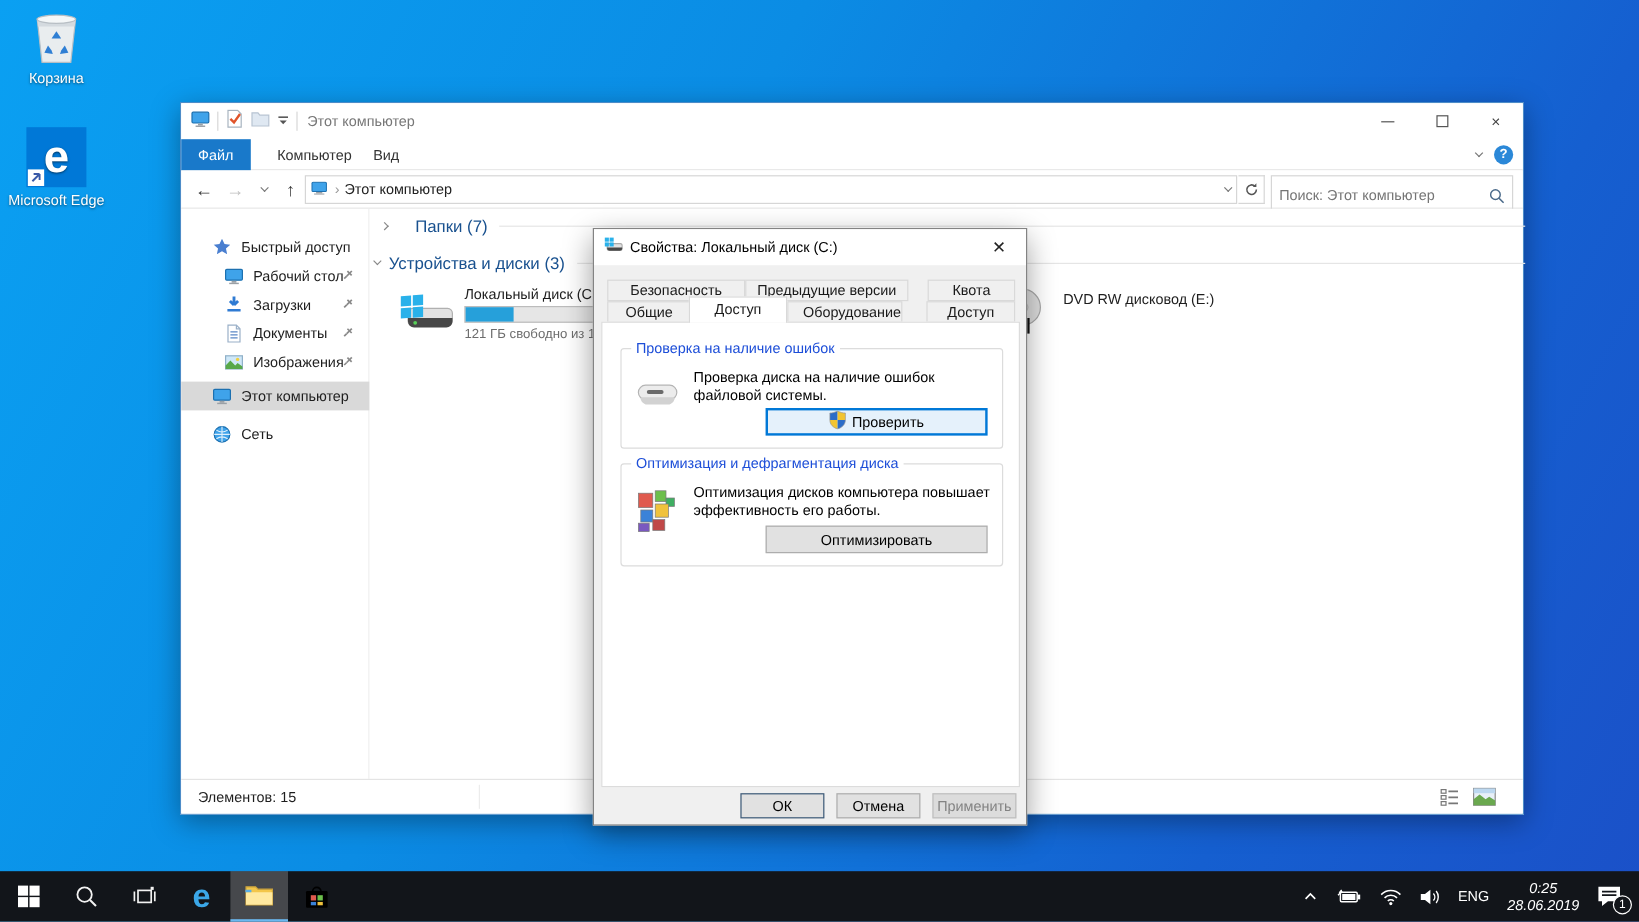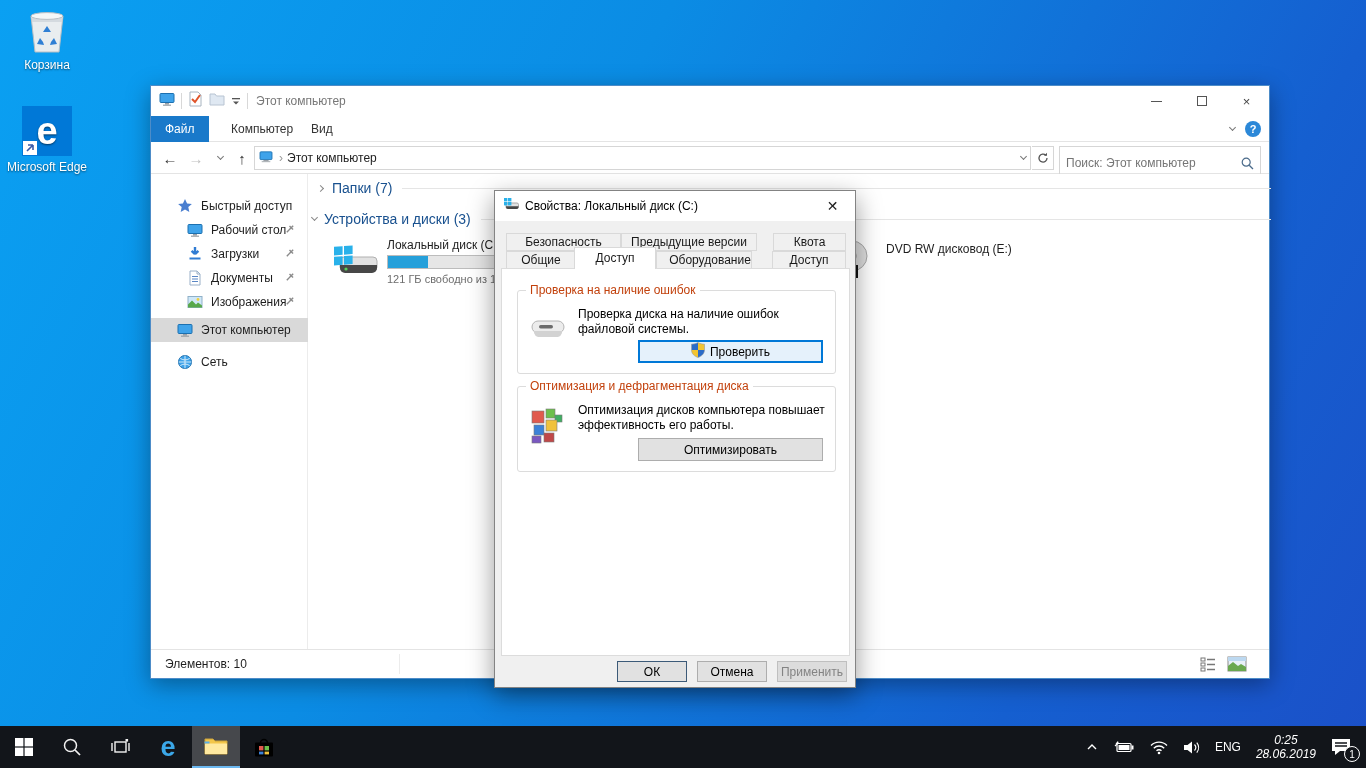--- a/index.html
+++ b/index.html
@@ -72,21 +72,21 @@
   .dlg-title { position:absolute; left:0; top:0; right:0; height:30px; background:#fff; display:flex; align-items:center; padding-left:8px; color:#000; }
   .dlg-title .txt { margin-left:6px; }
   .dlg-close { position:absolute; right:0; top:0; width:45px; height:30px; display:flex; align-items:center; justify-content:center; font-size:14px; color:#222; }
   .tabstrip { position:absolute; left:0; top:0; right:0; }
   .tab { position:absolute; background:#f0f0f0; border:1px solid #d9d9d9; text-align:center; color:#1a1a1a; }
   .tab.back { top:42px; height:18px; line-height:17px; }
   .tab.front { top:60px; height:18px; line-height:17px; }
   .tab.active { top:56px; height:22px; line-height:20px; background:#fff; border-bottom:none; z-index:3; }
   .tabpage { position:absolute; left:6px; top:77px; width:349px; height:388px; background:#fff; border:1px solid #dcdcdc; z-index:2; }
   .groupbox { position:absolute; left:15px; width:319px; border:1px solid #dcdcdc; border-radius:3px; }
-  .groupbox .legend { position:absolute; top:-8px; left:8px; background:#fff; padding:0 4px; font-size:12px; color:#c2410c; }
+  .groupbox .legend { position:absolute; top:-8px; left:8px; background:#fff; padding:0 4px; font-size:12px; color:#1d4ed8; }
   .groupbox .desc { position:absolute; left:60px; top:16px; width:252px; color:#000; line-height:15px; }
   .gbtn { position:absolute; right:12px; height:23px; width:185px; background:#e1e1e1; border:1px solid #adadad; display:flex; align-items:center; justify-content:center; gap:5px; font-size:12px; color:#000; }
   .gbtn.focus { border:2px solid #0078d7; background:#e5f1fb; }
   .dlg-foot { position:absolute; left:0; right:0; top:470px; display:flex; gap:10px; padding-left:122px; }
   .fbtn { width:70px; height:21px; background:#e1e1e1; border:1px solid #adadad; font-size:12px; display:flex; align-items:center; justify-content:center; color:#000; }
   .fbtn.default { border:1px solid #3c5a78; }
   .fbtn.disabled { color:#838383; background:#dcdcdc; border-color:#bfbfbf; }
 
   
   .taskbar { position:absolute; left:0; bottom:0; width:1366px; height:42px; background:#12151a; }
@@ -319,21 +319,21 @@
               <path d="M1.5 8h13M8 1.5v13M3.3 4.4a8.5 8.5 0 009.4 0M3.3 11.6a8.5 8.5 0 019.4 0" stroke="#dff0fb" fill="none" stroke-width=".9"></path>
             </svg>
         </span>
         <span>Сеть</span>
       </div>
     </div>
 
     <div class="main">
       <div class="grouphdr" style="left:10px; top:6px; width:953px;">
         <span class="chev right small" style="border-color:#888;"></span>
-        <span style="margin-left:9px;">Папки (7)</span>
+        <span style="margin-left:23px;">Папки (7)</span>
         <span class="rule" style="flex:1;"></span>
       </div>
       <div class="grouphdr" style="left:4px; top:37px; width:959px;">
         <span class="chev down small" style="border-color:#888;"></span>
         <span style="margin-left:7px;">Устройства и диски (3)</span>
         <span class="rule" style="flex:1;"></span>
       </div>
 
       <div class="tile" style="left:23px; top:64px;">
         <div style="width:48px; height:46px; position:relative;">
@@ -367,21 +367,21 @@
             <text x="22" y="37" text-anchor="middle" font-size="10" font-weight="bold" fill="#fff" font-family="Liberation Sans, sans-serif">DVD</text>
           </svg>
         </div>
         <div style="margin-left:8px;">
           <div class="tname" style="margin-top:4px;">DVD RW дисковод (E:)</div>
         </div>
       </div>
     </div>
 
     <div class="statusbar">
-      <span class="cnt">Элементов: 10</span>
+      <span class="cnt">Элементов: 15</span>
       <span class="sdiv"></span>
       <div class="viewbtns">
         <span>
           <svg width="17" height="16" viewBox="0 0 17 16">
               <rect x="1" y="2" width="4" height="3" fill="none" stroke="#777"></rect>
               <rect x="1" y="7" width="4" height="3" fill="none" stroke="#777"></rect>
               <rect x="1" y="12" width="4" height="3" fill="none" stroke="#777"></rect>
               <path d="M7 3.5h8M7 8.5h8M7 13.5h8" stroke="#777" stroke-width="1.6"></path>
             </svg>
         </span>

